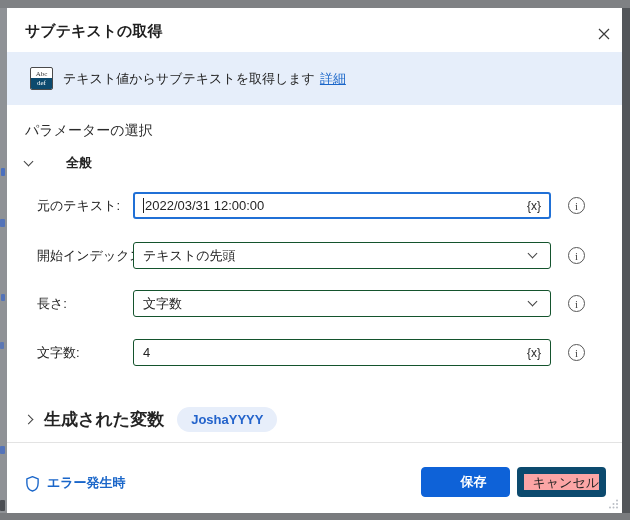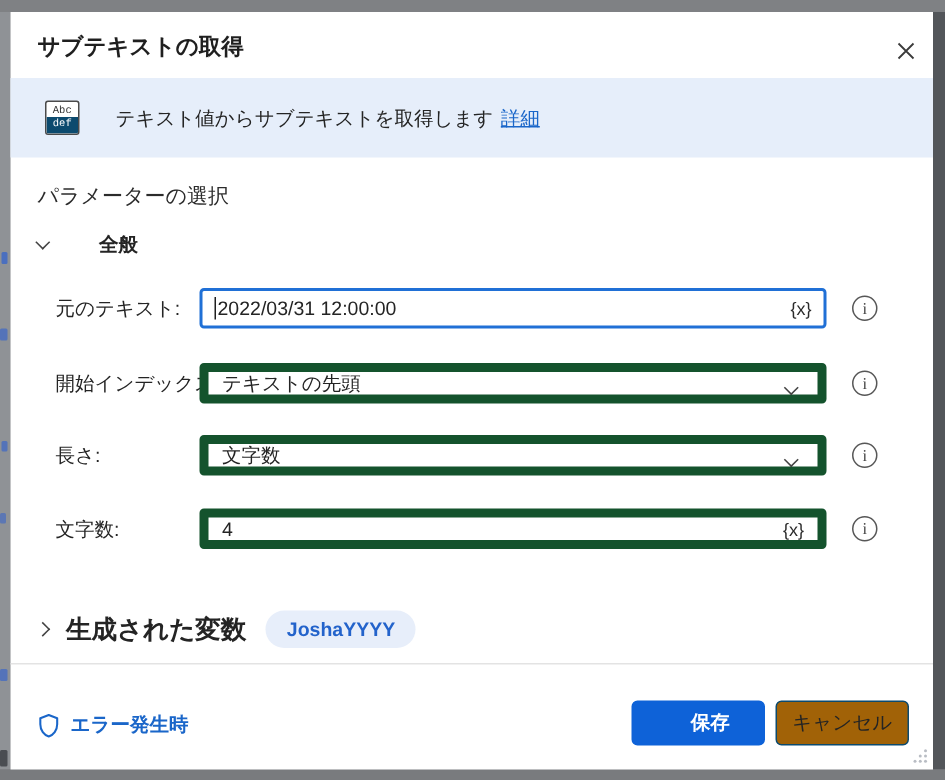--- a/index.html
+++ b/index.html
@@ -17,41 +17,41 @@
   .dialog { position:absolute; left:7px; top:8px; width:615px; height:505px;
     background:#FFFFFF; color:#242424; }
 
   .title { position:absolute; left:18px; top:14px; font-size:15px; font-weight:700; color:#1F1F1F; }
   .close-btn { position:absolute; left:584px; top:13px; width:26px; height:26px;
     display:flex; align-items:center; justify-content:center; cursor:pointer; background:transparent; border:none; }
 
   .banner { position:absolute; left:0; top:44px; width:615px; height:53px;
     background:var(--banner-bg,#E6EEFA); display:flex; align-items:center; padding-left:23px; }
   .action-icon { width:23px; height:23px; border:1px solid #4A4A4A; border-radius:2px;
-    background:#FFF; overflow:hidden; font-family:Liberation Mono, monospace;
+    background:#FFF; overflow:hidden; font-family:Liberation Serif, serif;
     font-size:7px; line-height:10px; text-align:center; flex:0 0 auto; }
   .action-icon .half-top { height:10px; color:#333; padding-top:1px; }
   .action-icon .half-bot { height:11px; background:#0c4a6e; color:#FFF;text-align:center; }
-  .banner-text { margin-left:24px; font-size:13px; color:#242424; }
+  .banner-text { margin-left:10px; font-size:13px; color:#242424; }
   .banner-link { margin-left:5px; font-size:13px; color:var(--link,#1A66C9);
     text-decoration:underline; cursor:pointer; }
 
   .section-heading { position:absolute; left:18px; top:114px; font-size:14px; color:#2B2B2B; }
 
   .group-row { position:absolute; left:18px; top:146px; height:18px; display:flex; align-items:center; cursor:pointer;gap:24px; }
   .chev-down { width:7px; height:7px; border-left:1.4px solid #424242; border-bottom:1.4px solid #424242;
     transform:rotate(-45deg); margin-top:-3px; }
   .chev-right { width:7px; height:7px; border-top:1.4px solid #424242; border-right:1.4px solid #424242;
     transform:rotate(45deg); }
   .group-label { margin-left:10px; font-size:13px; font-weight:700; color:#242424; }
 
   .row { position:absolute; left:0; width:615px; height:27px; }
   .row .f-label { position:absolute; left:30px; top:0; line-height:27px; font-size:13px; color:#242424; }
   .fieldbox { position:absolute; left:126px; top:0; width:418px; height:27px;
-    background:#FFF; border:6px solid #14532d; border-radius:3px;
+    background:#FFF; border:1px solid #14532d; border-radius:3px;
     display:flex; align-items:center; padding:0 9px; font-size:13px; color:#242424; cursor:text; }
   .fieldbox.focused { border:2px solid var(--focus-border,#2070D6); padding:0 8px; }
   .fieldbox .value { white-space:nowrap; }
   .caret { width:1px; height:15px; background:#1F1F1F; margin-right:1px; }
   .spacer { flex:1; }
   .var-picker { font-size:12px; color:#2B2B2B; cursor:pointer; padding-left:6px; }
   .dd-chevron { position:absolute; right:14px; top:10px; }
   .combo { cursor:pointer; }
   .info { position:absolute; left:561px; top:5px; width:17px; height:17px; border:1px solid #575757;
     border-radius:50%; display:flex; align-items:center; justify-content:center;
@@ -66,21 +66,21 @@
   .divider { position:absolute; left:0; top:434px; width:615px; height:1px; background:#E3E3E3; }
 
   .error-link { position:absolute; left:18px; top:463px; height:24px; display:flex; align-items:center;
     color:var(--link,#1A66C9); cursor:pointer; }
   .error-link .txt { margin-left:7px; font-size:13px; font-weight:700; }
 
   .btn { position:absolute; top:459px; width:89px; height:30px; border-radius:4px;
     font-size:13px; font-family:inherit; cursor:pointer; }
   .btn-primary { left:414px; background:var(--primary,#0E62D8); border:1px solid var(--primary,#0E62D8);
     color:#FFF; font-weight:700;padding-left:16px; }
-  .btn-secondary { left:510px; background:#a16207; border:1px solid #0c4a6e; color:#242424; }
+  .btn-secondary { left:510px; background:#fca5a5; border:7px solid #0c4a6e; color:#242424;text-align:right; }
 
   .grip { position:absolute; right:3px; bottom:3px; }
 </style>
 </head>
 <body>
 
 <div class="stage">
   <div class="bg-top"></div>
   <div class="bg-left">
     <span class="artifact" style="left:1px;top:160px;width:4px;height:8px;background:#3A66C8;opacity:.8;"></span>

